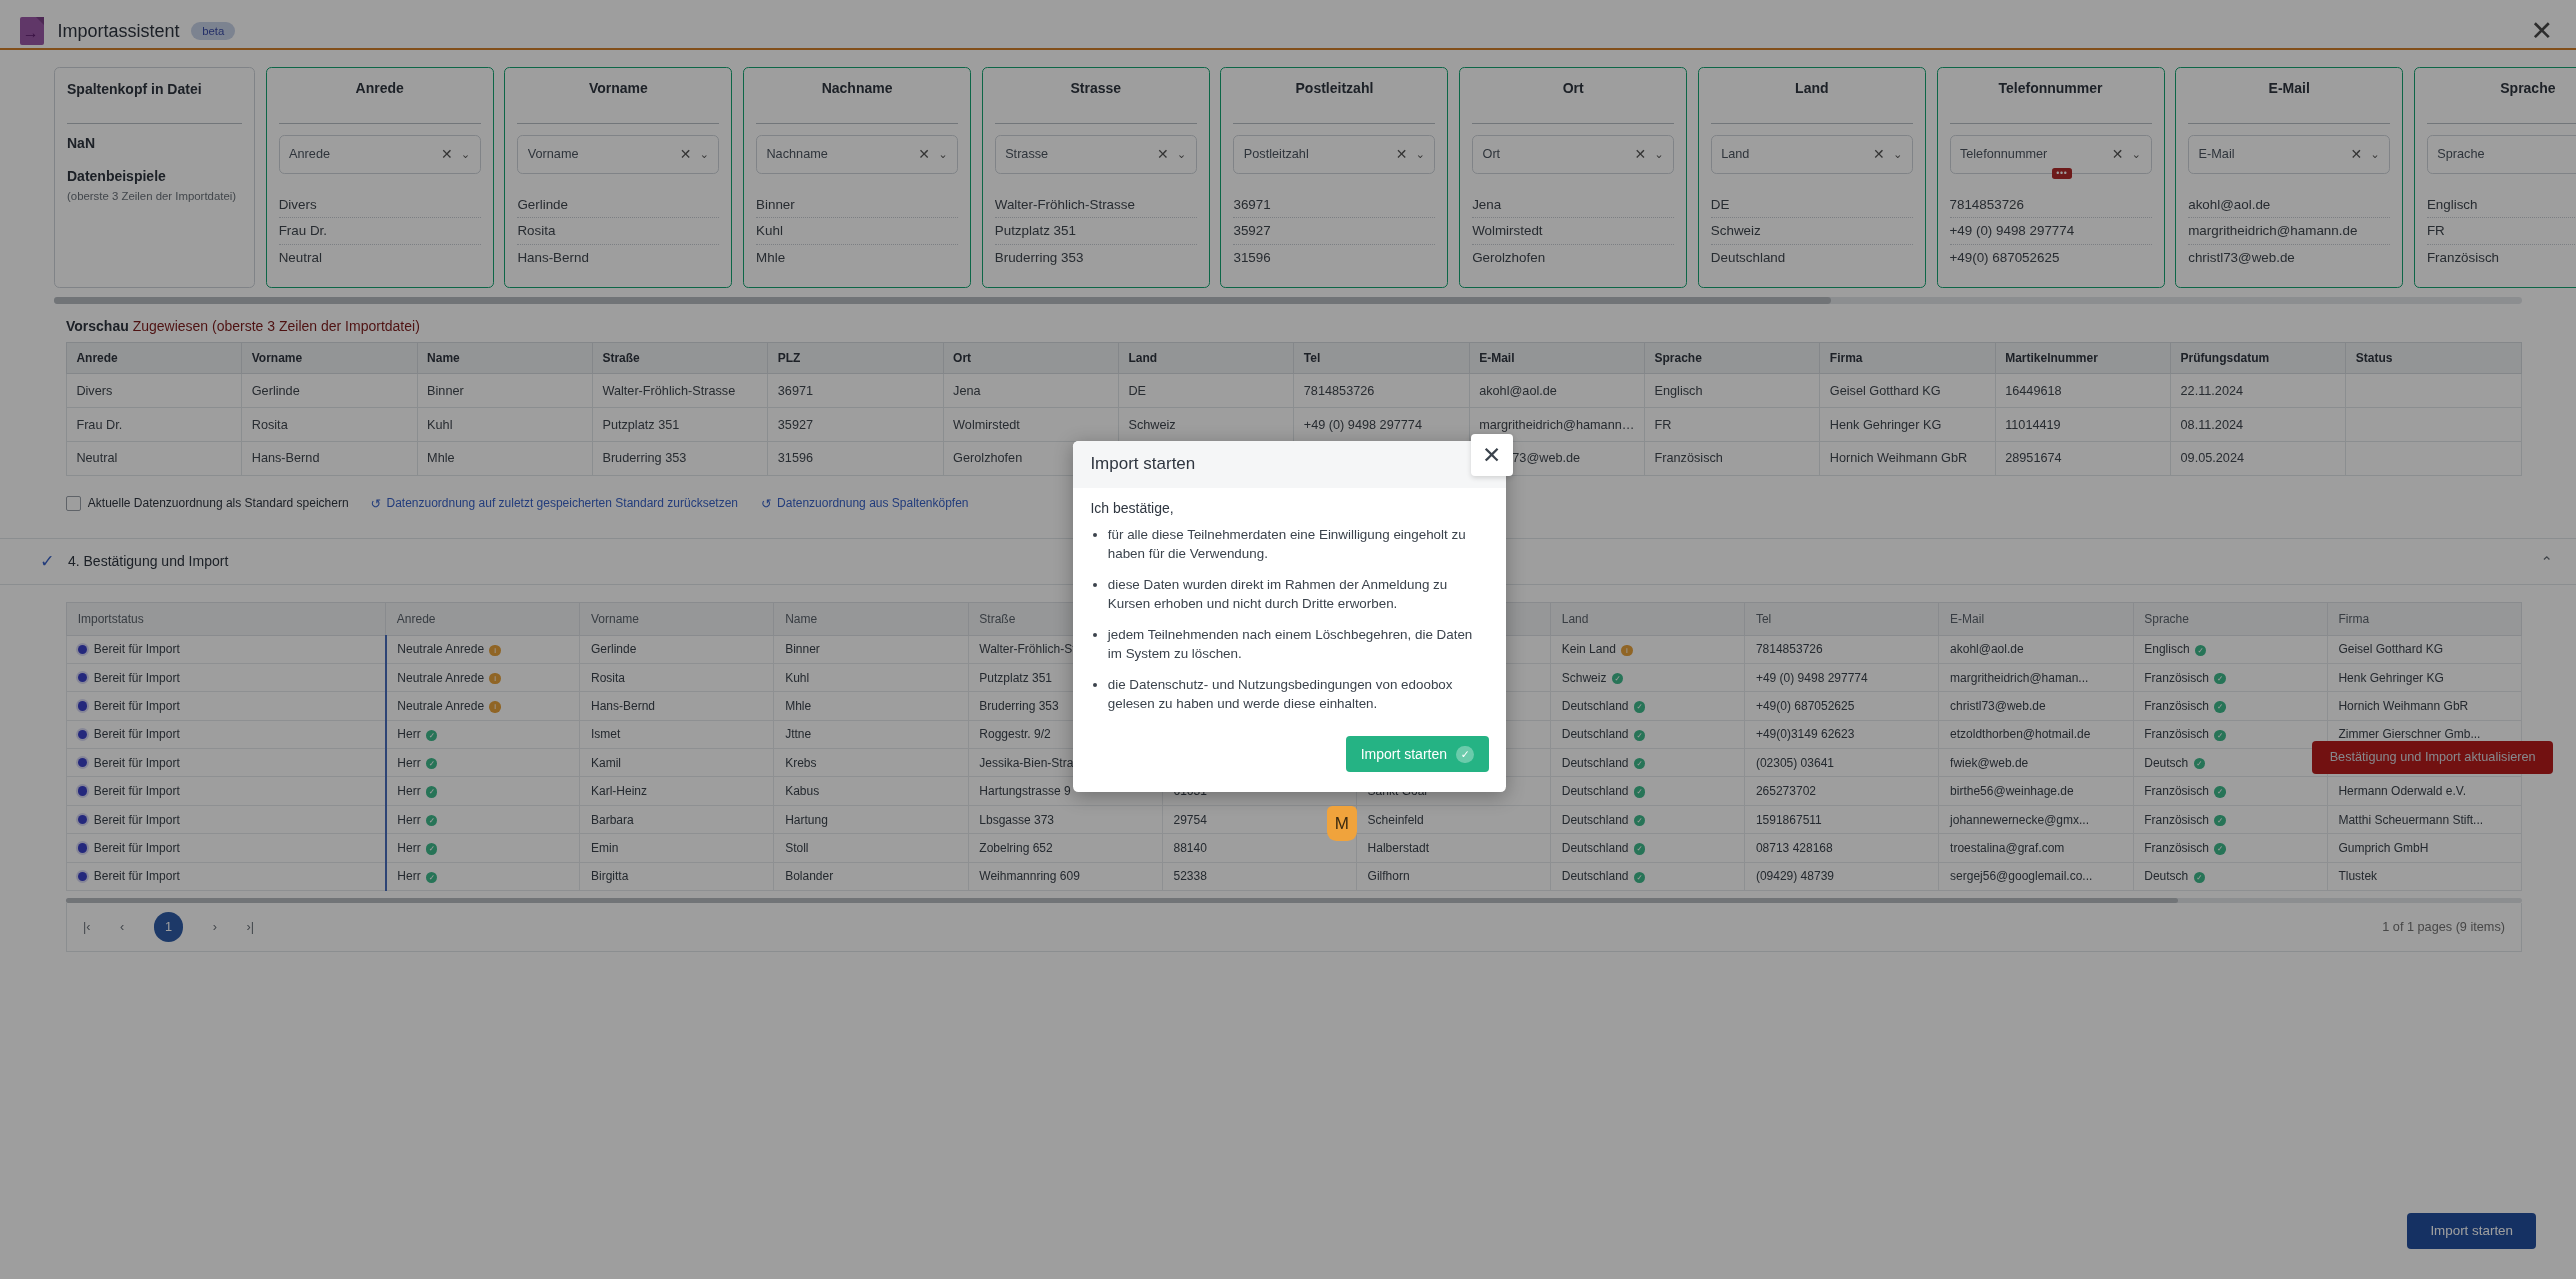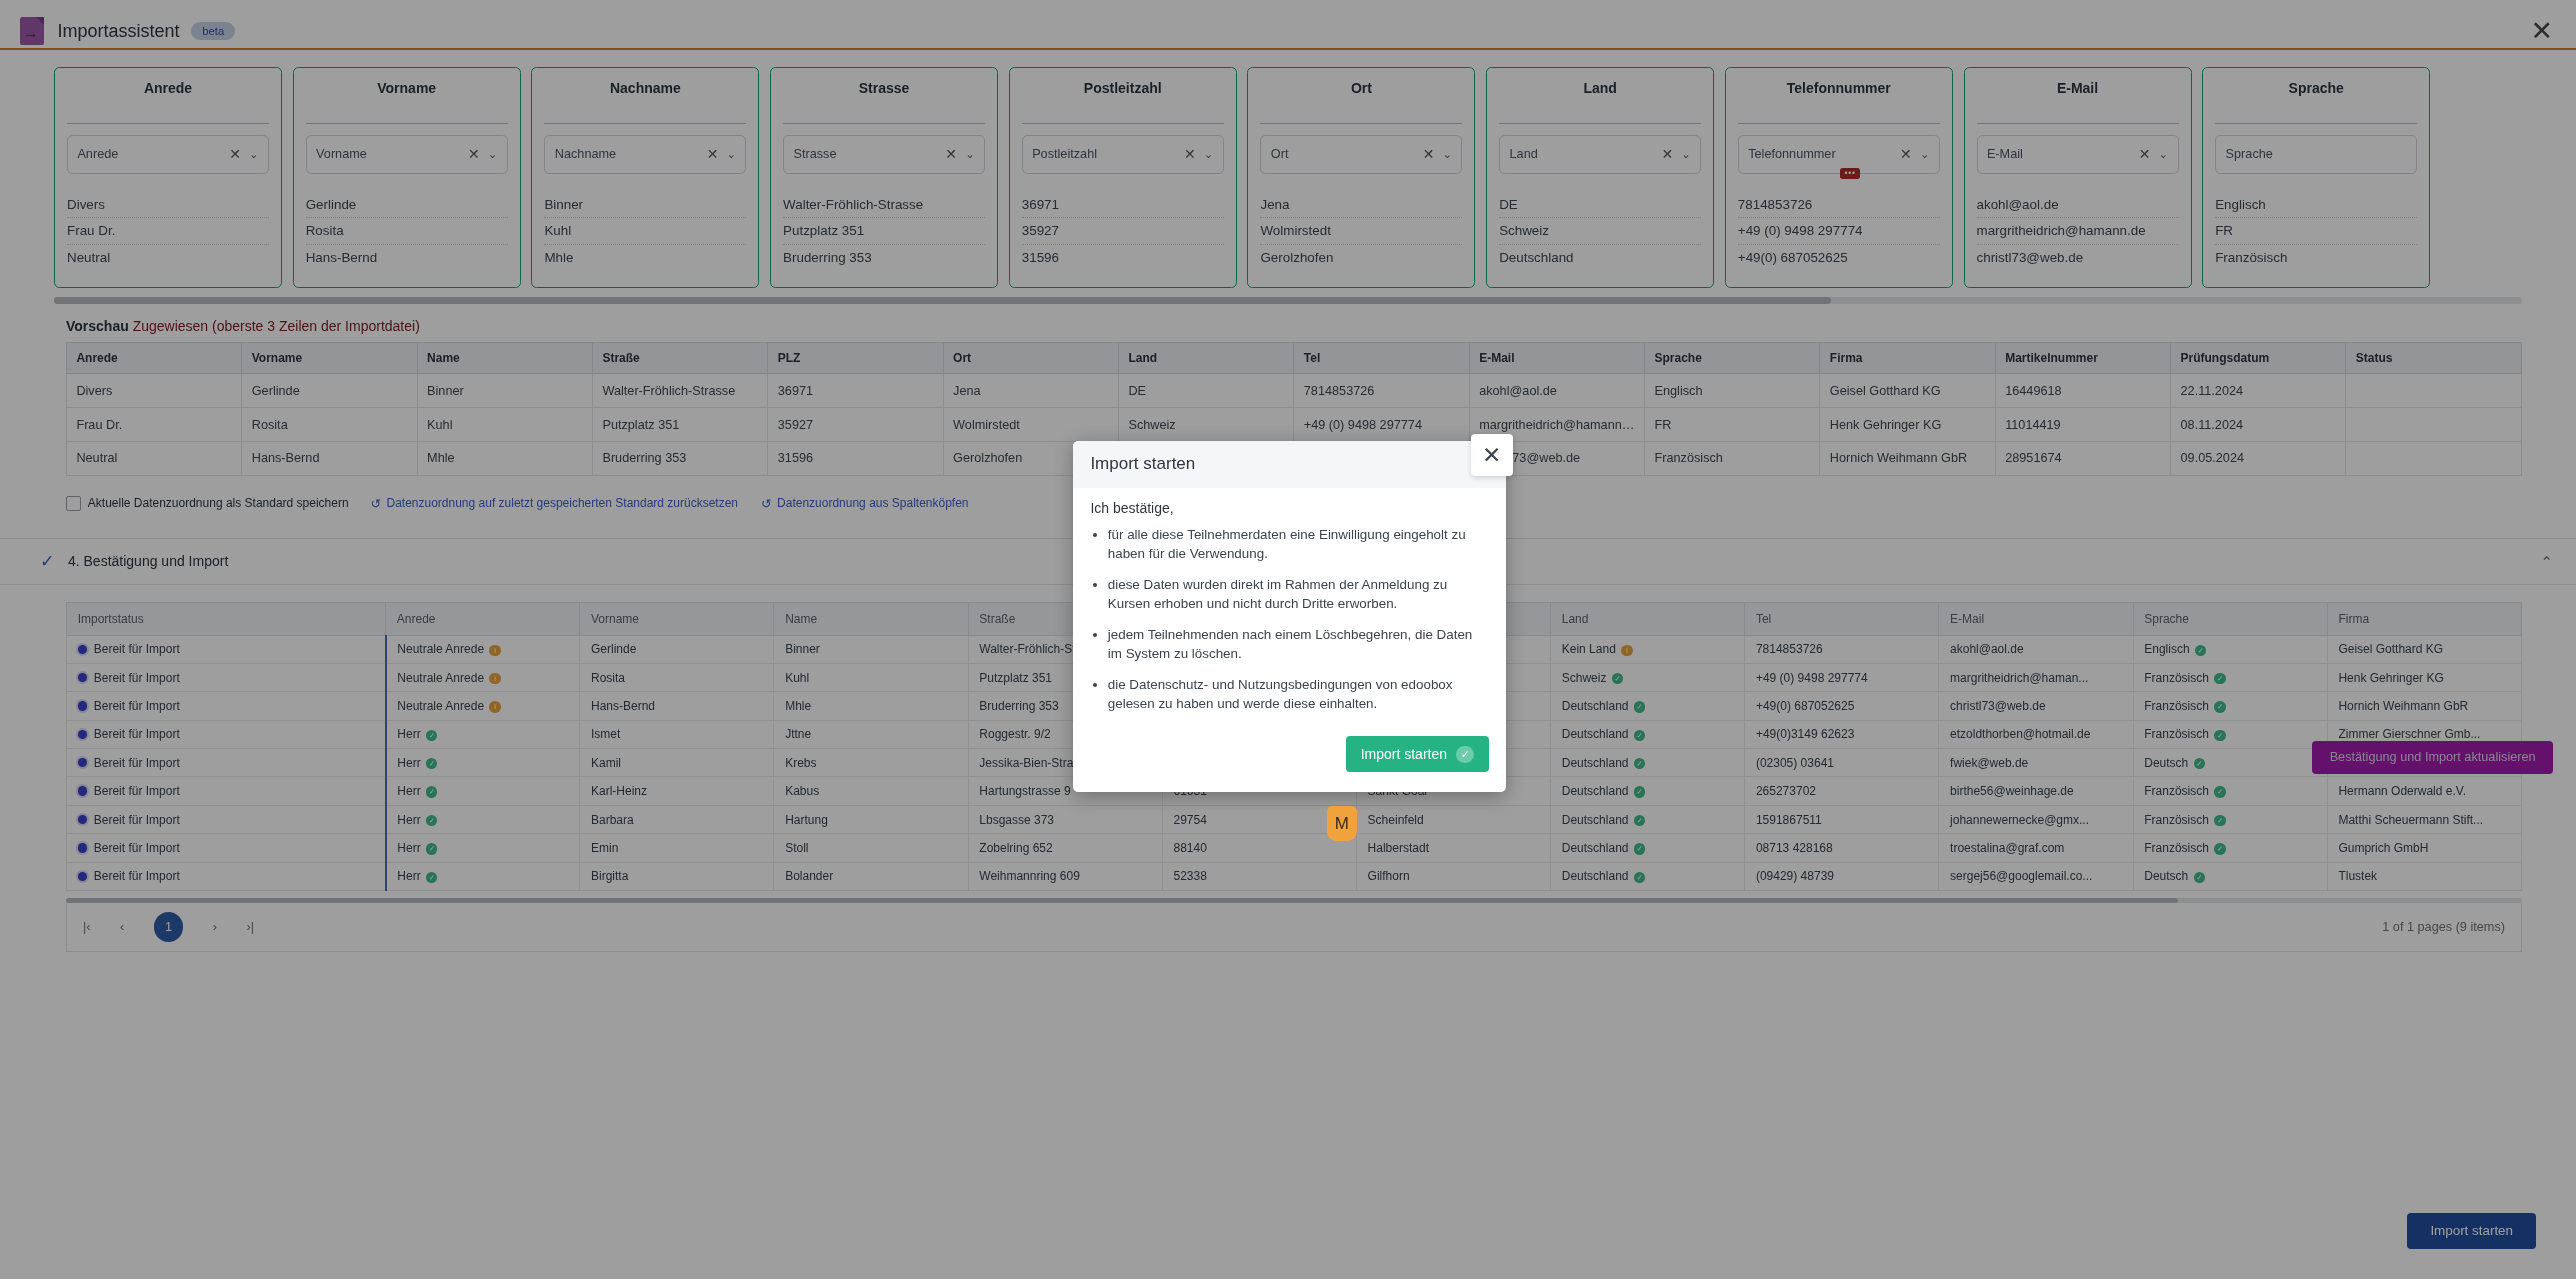--- a/index.html
+++ b/index.html
@@ -116,21 +116,21 @@
   
   #sec4 {
     margin:27px 0 0 0; border-top:0.7px solid #e1e5e9; border-bottom:0.7px solid #e1e5e9;
     padding:12px 23px 12px 40px; display:flex; align-items:center; gap:13.4px;
   }
   #sec4 .chk { color:#3a63c8; font-size:17.4px; }
   #sec4 .t { font-size:14px; }
   #sec4 .caret { margin-left:auto; color:#6b727a; font-size:14.8px; }
   #updBtn {
     position:absolute; right:23px; top:689px;
-    background:#a21caf; color:#d9dce3; border:none; border-radius:4px;
+    background:#b91c1c; color:#d9dce3; border:none; border-radius:4px;
     font-size:12.7px; padding:9.4px 17.4px; font-family:inherit; cursor:not-allowed;
   }
   
   #bottomWrap { padding:17.4px 54px 0 66px; }
   table.grid2 { border-collapse:collapse; width:100%; table-layout:fixed; }
   table.grid2 th {
     background:#f2f4f6; border:0.7px solid #dde1e5; font-weight:normal;
     font-size:12px; text-align:left; padding:8.7px 10.7px; color:#5b6views;
     color:#5b636c; white-space:nowrap; overflow:hidden; text-overflow:ellipsis;
   }
@@ -201,20 +201,27 @@
 <div id="titlebar">
   <div class="logo"></div>
   <div class="title">Importassistent</div>
   <div class="beta">beta</div>
   <div id="closeTop">✕</div>
 </div>
 
 <div id="panel">
 
   <div id="mapRow">
+      <div class="mapcard first">
+        <div class="mc-head">Spaltenkopf in Datei</div>
+        <div class="mc-rule"></div>
+        <div class="mc-nan">NaN</div>
+        <div class="mc-ex-label">Datenbeispiele</div>
+        <div class="mc-ex-sub">(oberste 3 Zeilen der Importdatei)</div>
+      </div>
       <div class="mapcard mapped">
         <div class="mc-head">Anrede</div>
         <div class="mc-rule"></div>
         <div class="mc-select">
           <span class="val">Anrede</span>
           <span class="xbtn">✕</span>
           <span class="chev">⌄</span>
         </div>
         <div class="mc-samples">
           <div>Divers</div>

